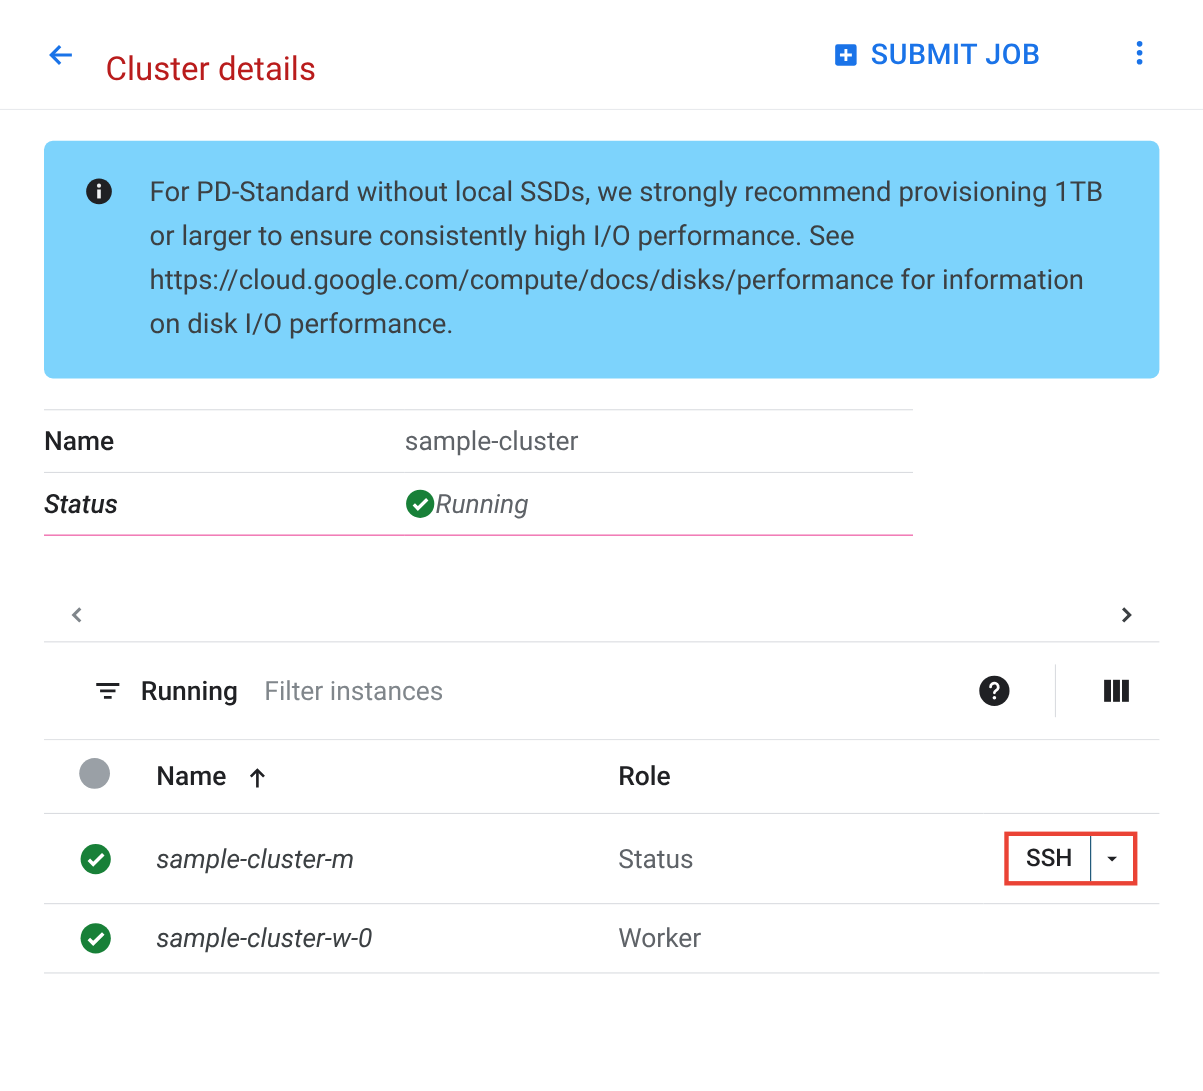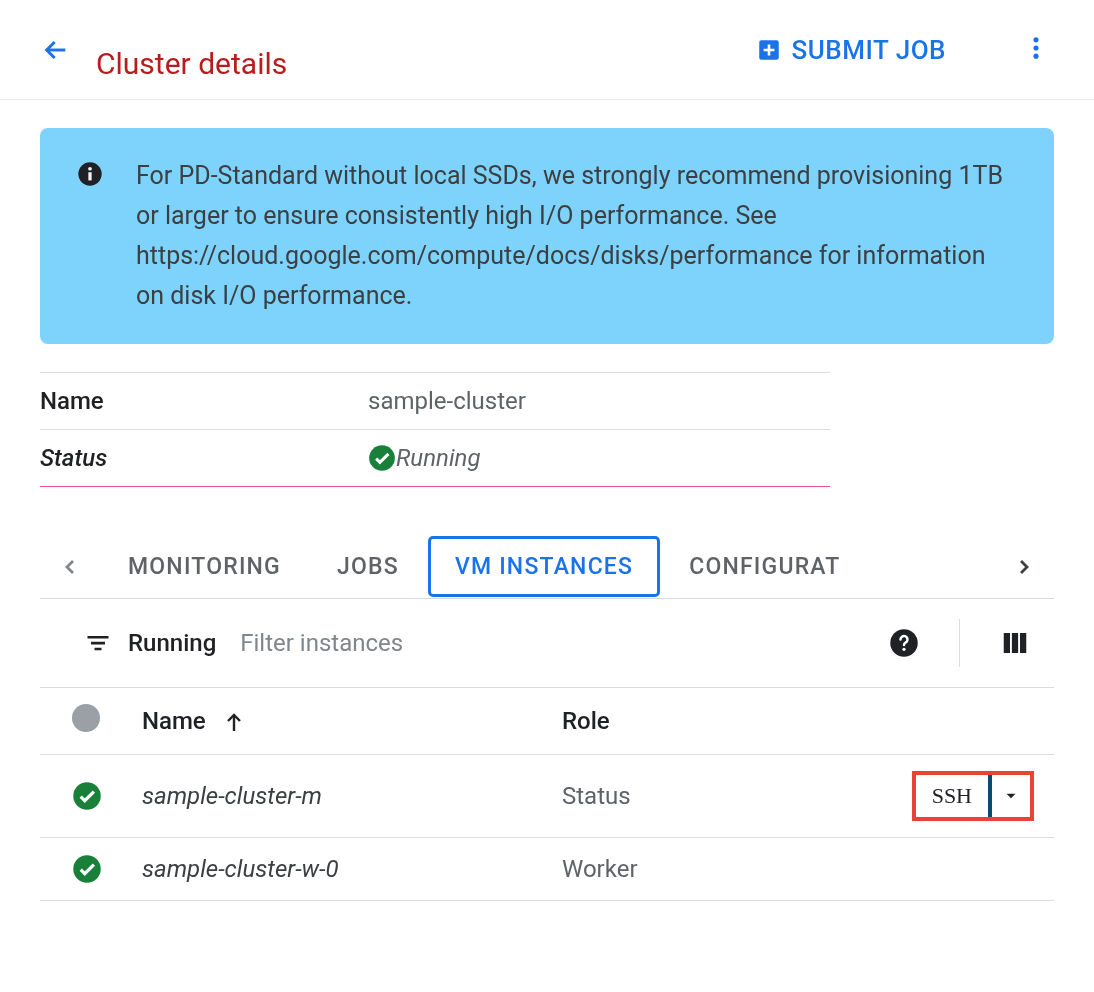--- a/index.html
+++ b/index.html
@@ -214,21 +214,21 @@
   .ssh-btn {
     display:inline-flex;
     align-items:center;
     border:4px solid #ea4335;
     background:#fff;
     font-size:22px;
     font-weight:500;
     color:#202124;
     cursor:pointer;
   }
-  .ssh-btn .ssh-text { padding: 8px 16px; border-right:4px solid #0c4a6e;font-family:Liberation Serif, serif;}
+  .ssh-btn .ssh-text { padding: 8px 16px; border-right:1px solid #0c4a6e;}
   .ssh-btn .ssh-drop { padding:8px 10px; display:flex; align-items:center;}
   .ssh-btn .ssh-drop svg { width:18px; height:18px;}
 </style>
 </head>
 <body>
 
 <div class="header">
   <div class="back-arrow">
     <svg viewBox="0 0 24 24" fill="none" stroke="currentColor" stroke-width="2.2">
         <path d="M19 12H5"></path>
@@ -287,26 +287,20 @@
       </td>
     </tr>
   </tbody>
     </table>
 
   <div class="tabs-wrap">
     <div class="tab-scroll-left">
       <svg viewBox="0 0 24 24" fill="none" stroke="currentColor" stroke-width="2.8">
           <path d="M15 6l-6 6 6 6"></path>
         </svg>
-    </div>
-    <div class="tabs">
-      <div class="tab">MONITORING</div>
-      <div class="tab">JOBS</div>
-      <div class="tab active">VM INSTANCES</div>
-      <div class="tab">CONFIGURAT</div>
     </div>
     <div class="tab-fade"></div>
     <div class="tab-scroll-right">
       <svg viewBox="0 0 24 24" fill="none" stroke="currentColor" stroke-width="2.8">
           <path d="M9 6l6 6-6 6"></path>
         </svg>
     </div>
   </div>
 
   <div class="filter-bar">

